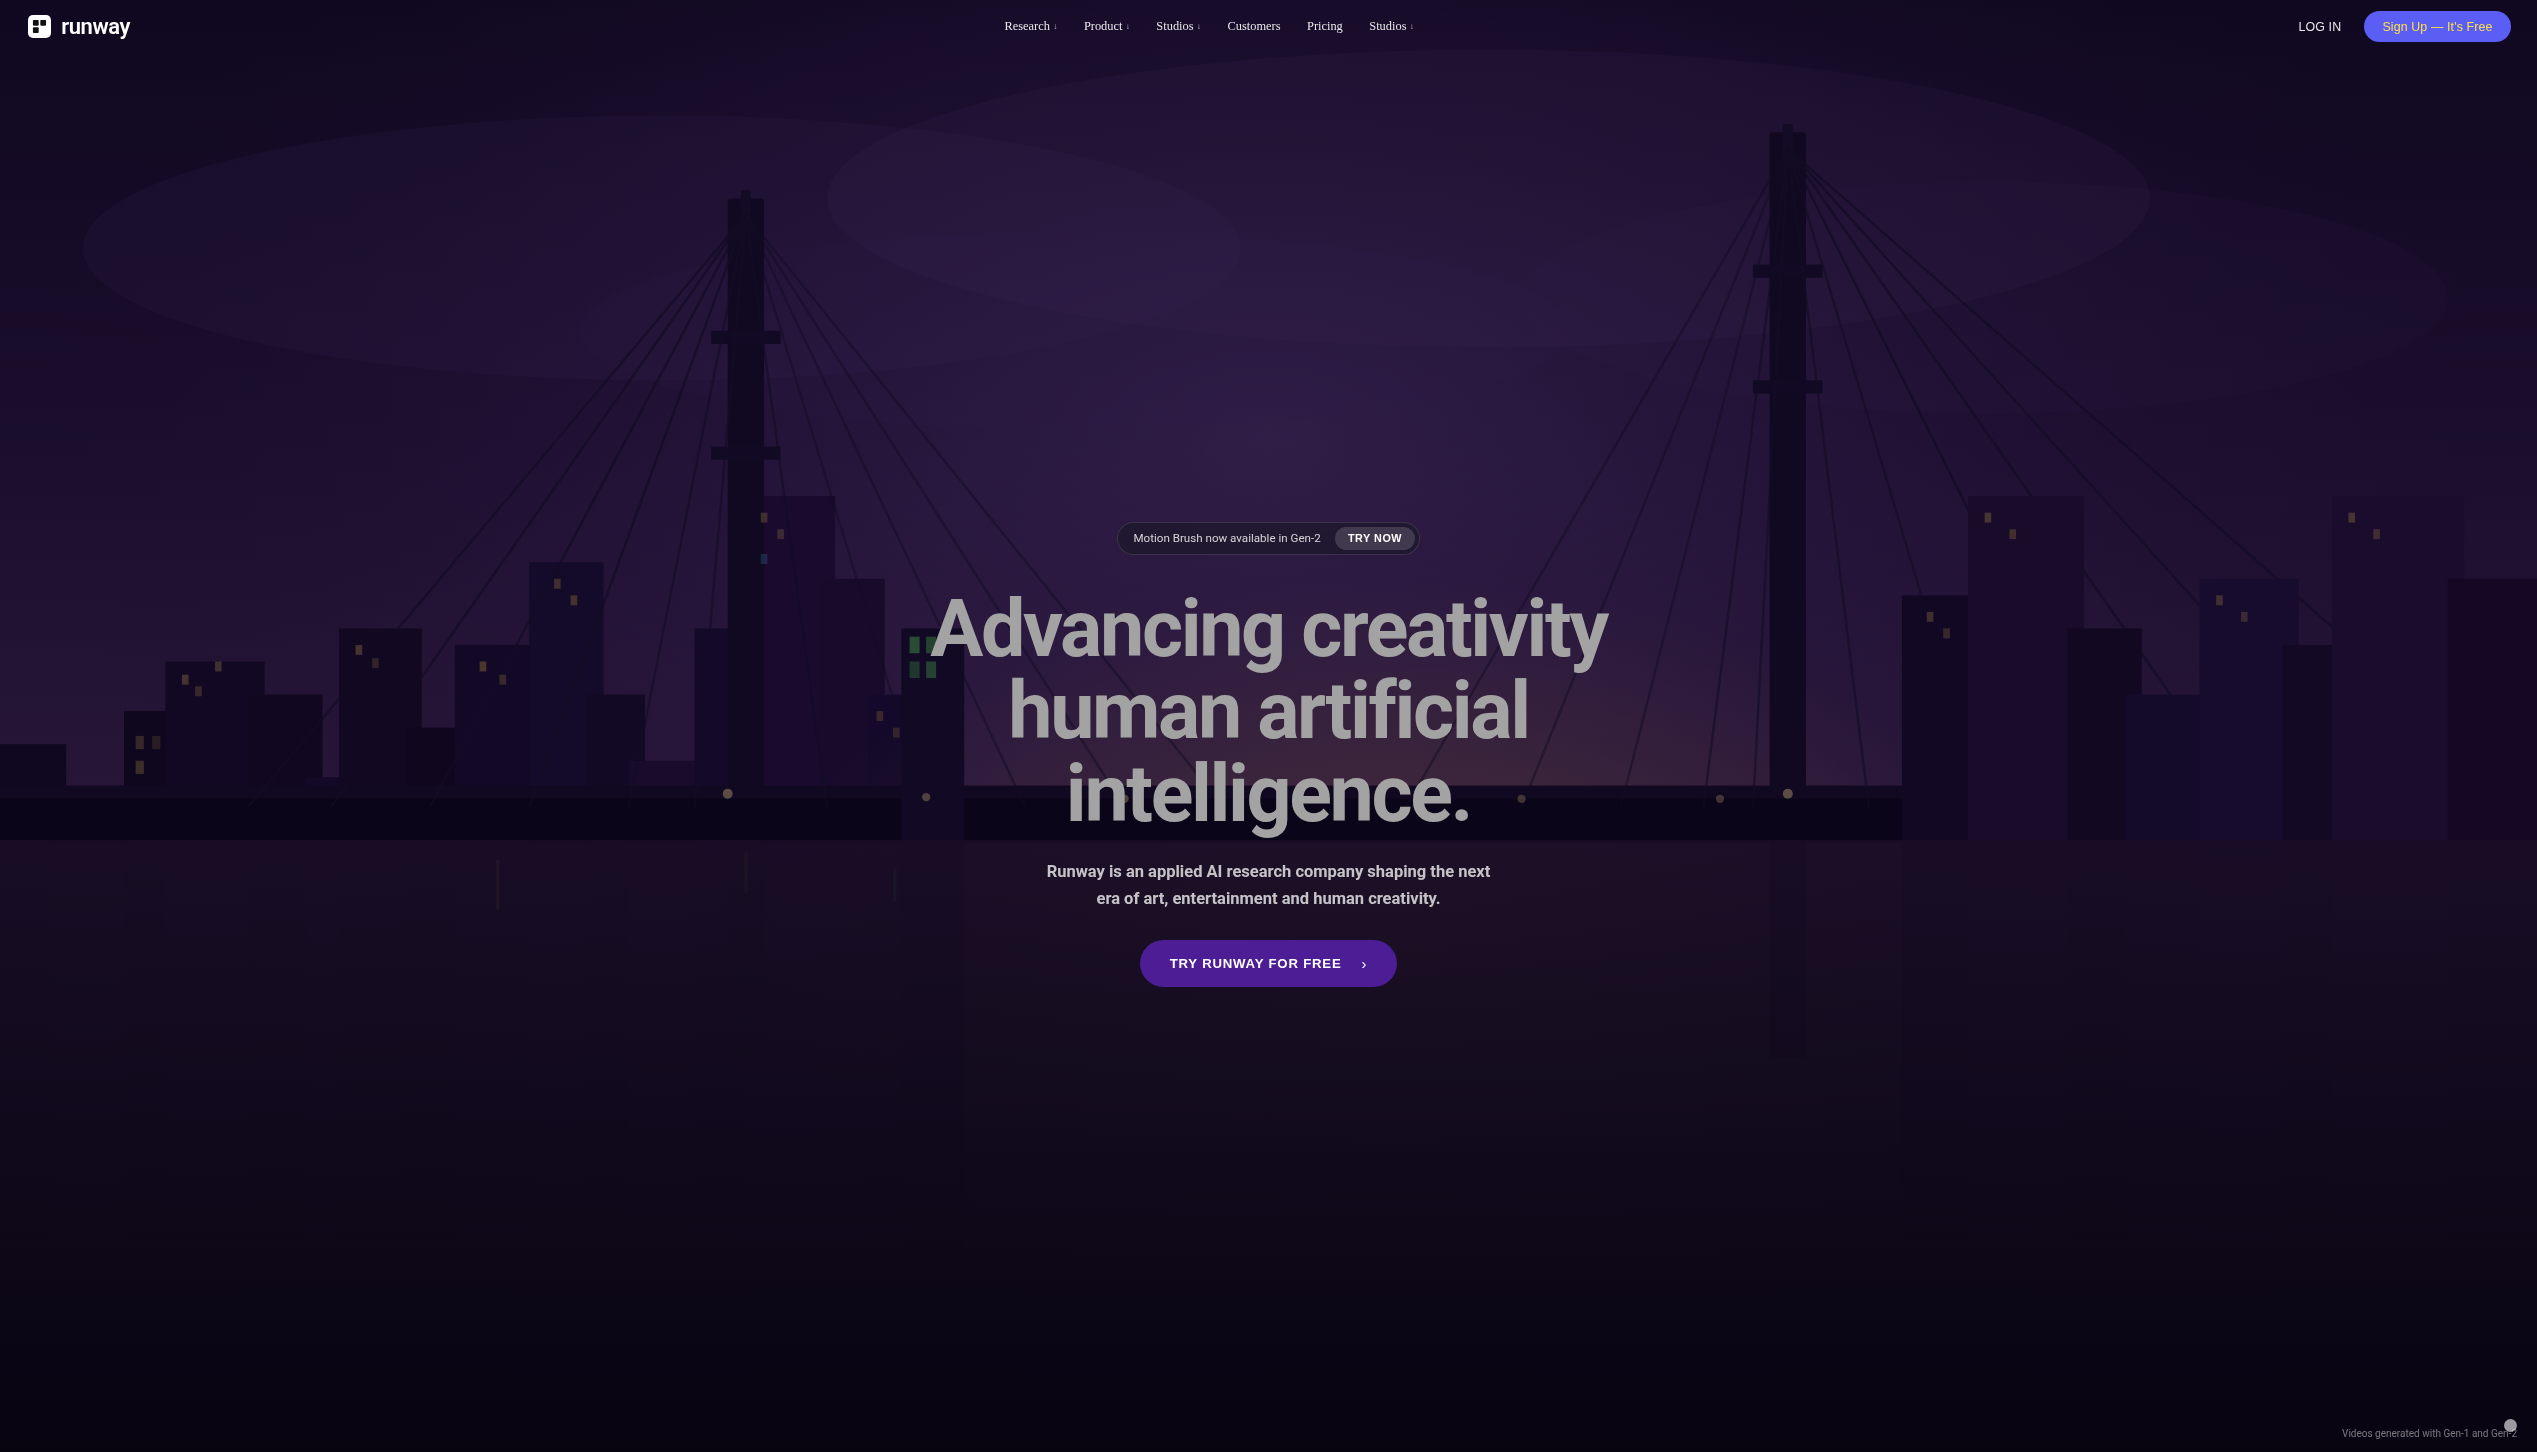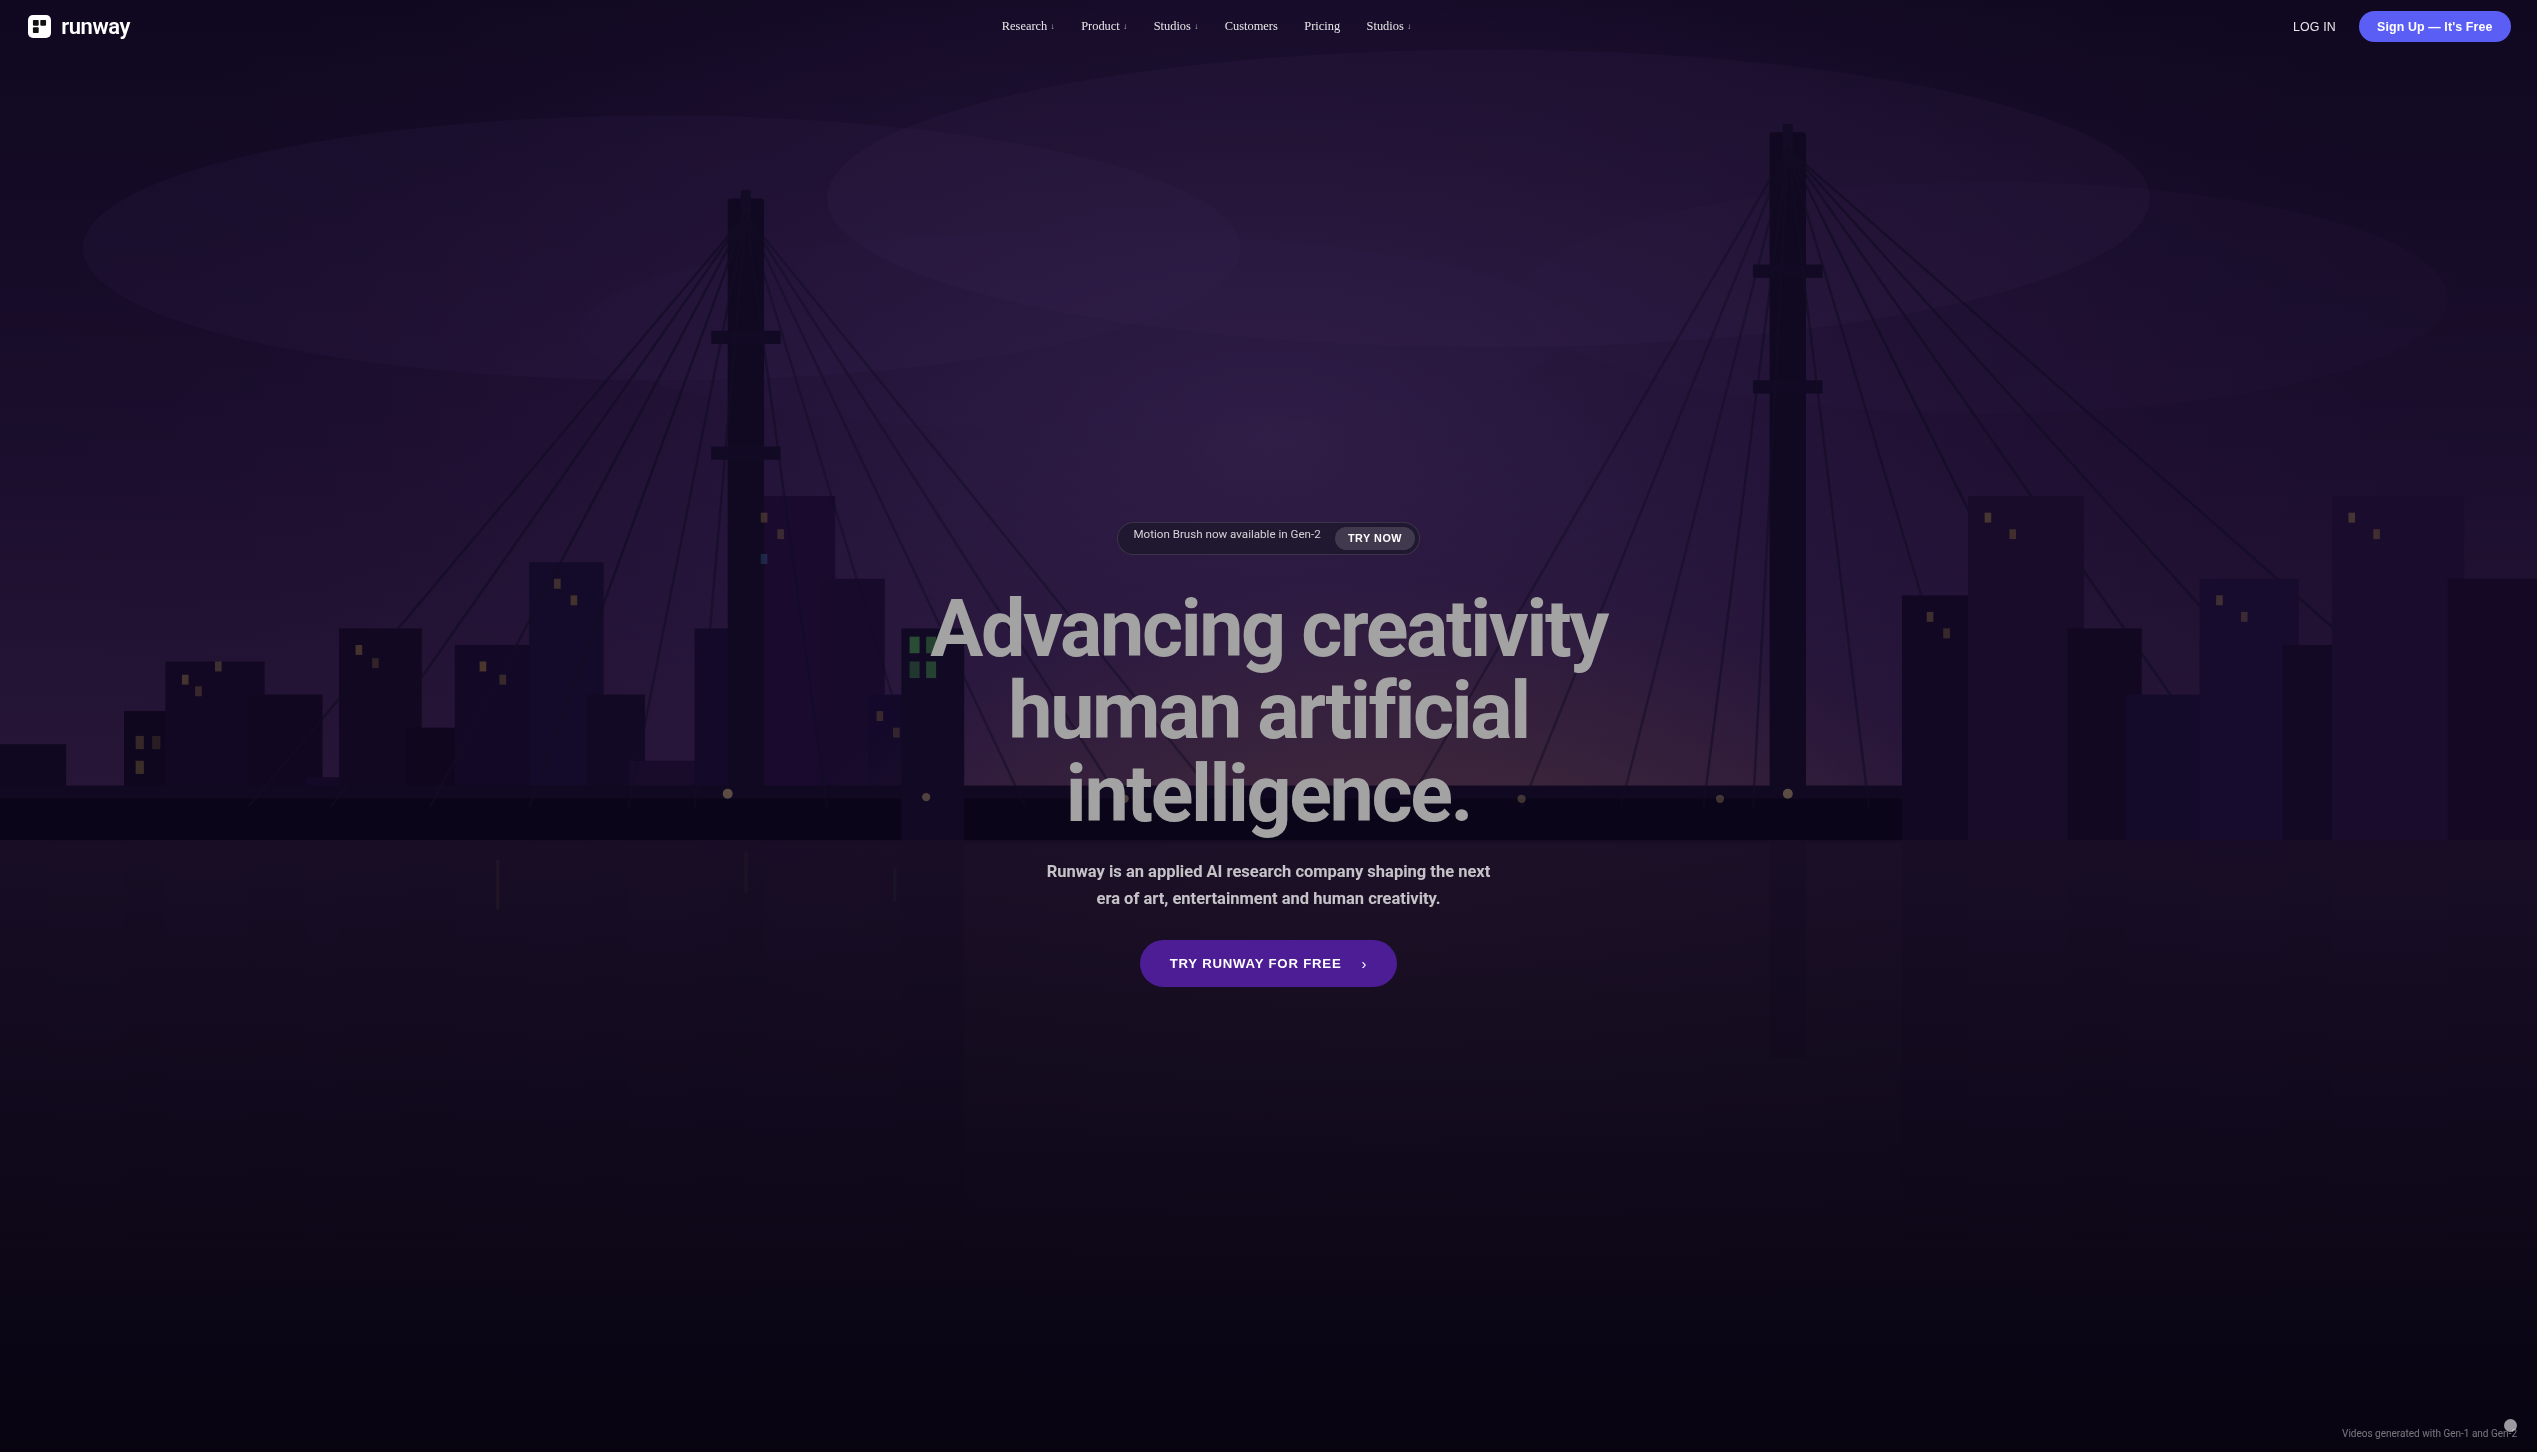--- a/index.html
+++ b/index.html
@@ -153,23 +153,23 @@
       font-size: 12.4px;
       font-weight: 500;
       cursor: pointer;
       padding: 6.6px 10px;
       letter-spacing: 0.01em;
     }
 
     .btn-signup {
       background: #5b5ef4;
       border: none;
-      color: #ffffff;
+      color: #fde047;
       font-size: 12.4px;
-      font-weight: 700;
+      font-weight: 400;
       cursor: pointer;
       padding: 8.3px 18px;
       border-radius: 83px;
       letter-spacing: 0.01em;
       transition: background 0.2s;
     }
 
     
     .hero-content {
       position: relative;
@@ -180,20 +180,21 @@
       justify-content: center;
       flex: 1;
       width: 100%;
       padding: 0 16.5px;
       text-align: center;
       margin-top: -16.5px;
     }
 
     .announcement-badge {
       display: flex;
+      align-items: center;
       gap: 4px;
       background: rgba(30, 25, 45, 0.85);
       border: 0.8px solid rgba(255,255,255,0.12);
       border-radius: 83px;
       padding: 3.3px 3.3px 3.3px 15px;
       margin-bottom: 33px;
       backdrop-filter: blur(6.6px);
       margin-top: 21px;
     }
 

